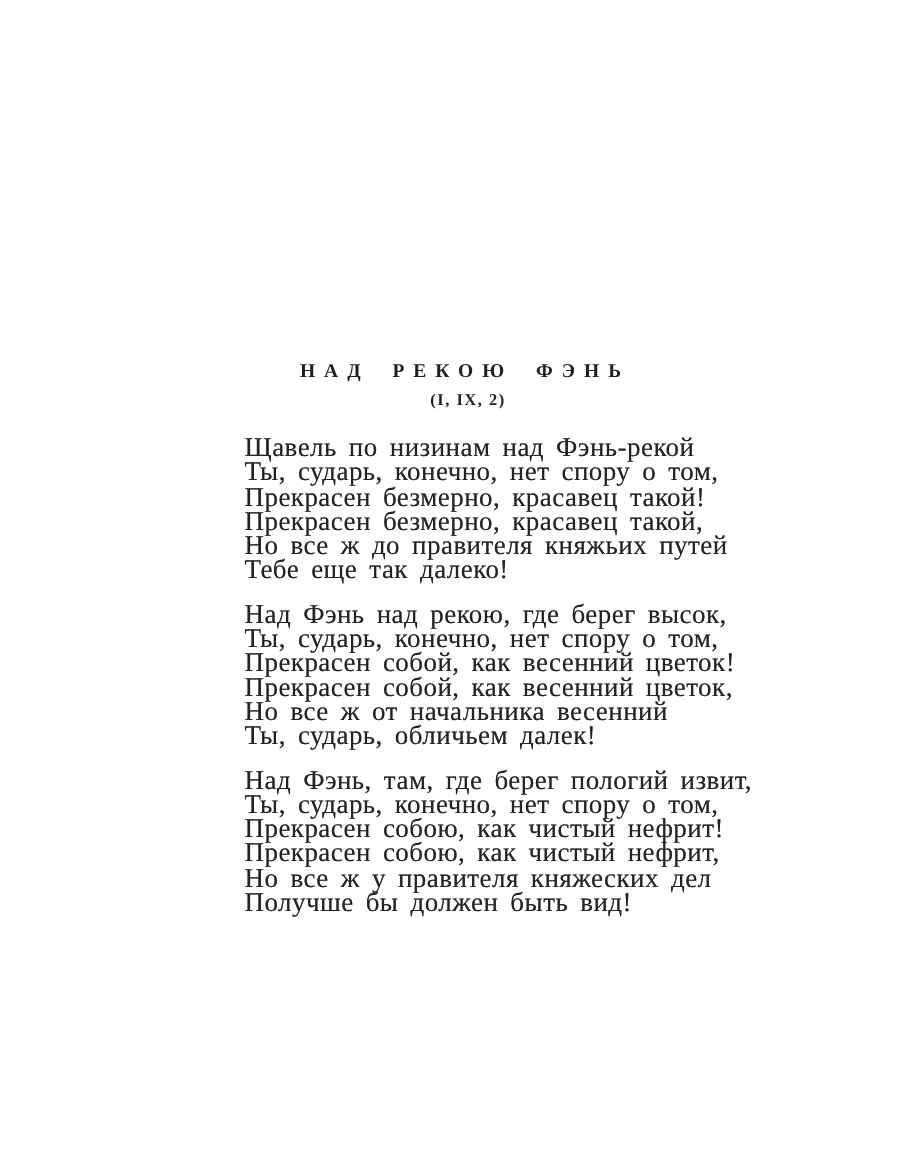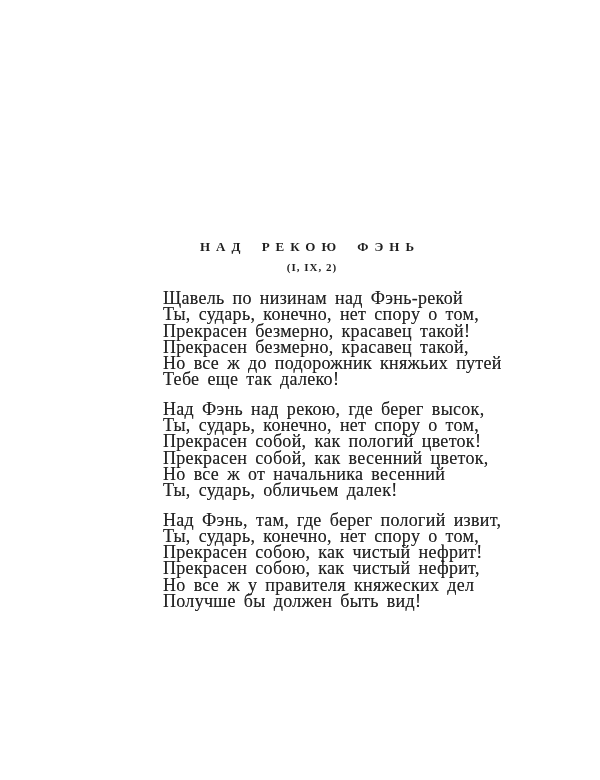--- a/index.html
+++ b/index.html
@@ -69,28 +69,28 @@
 
   <div class="poem-subtitle">(I, IX, 2)</div>
 
   <div class="poem-body">
 
     <div class="stanza">
       <div class="poem-line">Щавель по низинам над Фэнь-рекой</div>
       <div class="poem-line">Ты, сударь, конечно, нет спору о том,</div>
       <div class="poem-line">Прекрасен безмерно, красавец такой!</div>
       <div class="poem-line">Прекрасен безмерно, красавец такой,</div>
-      <div class="poem-line">Но все ж до подорожник княжьих путей</div>
+      <div class="poem-line">Но все ж до правителя княжьих путей</div>
       <div class="poem-line">Тебе еще так далеко!</div>
     </div>
 
     <div class="stanza">
       <div class="poem-line">Над Фэнь над рекою, где берег высок,</div>
       <div class="poem-line">Ты, сударь, конечно, нет спору о том,</div>
-      <div class="poem-line">Прекрасен собой, как пологий цветок!</div>
+      <div class="poem-line">Прекрасен собой, как весенний цветок!</div>
       <div class="poem-line">Прекрасен собой, как весенний цветок,</div>
       <div class="poem-line">Но все ж от начальника весенний</div>
       <div class="poem-line">Ты, сударь, обличьем далек!</div>
     </div>
 
     <div class="stanza">
       <div class="poem-line">Над Фэнь, там, где берег пологий извит,</div>
       <div class="poem-line">Ты, сударь, конечно, нет спору о том,</div>
       <div class="poem-line">Прекрасен собою, как чистый нефрит!</div>
       <div class="poem-line">Прекрасен собою, как чистый нефрит,</div>

